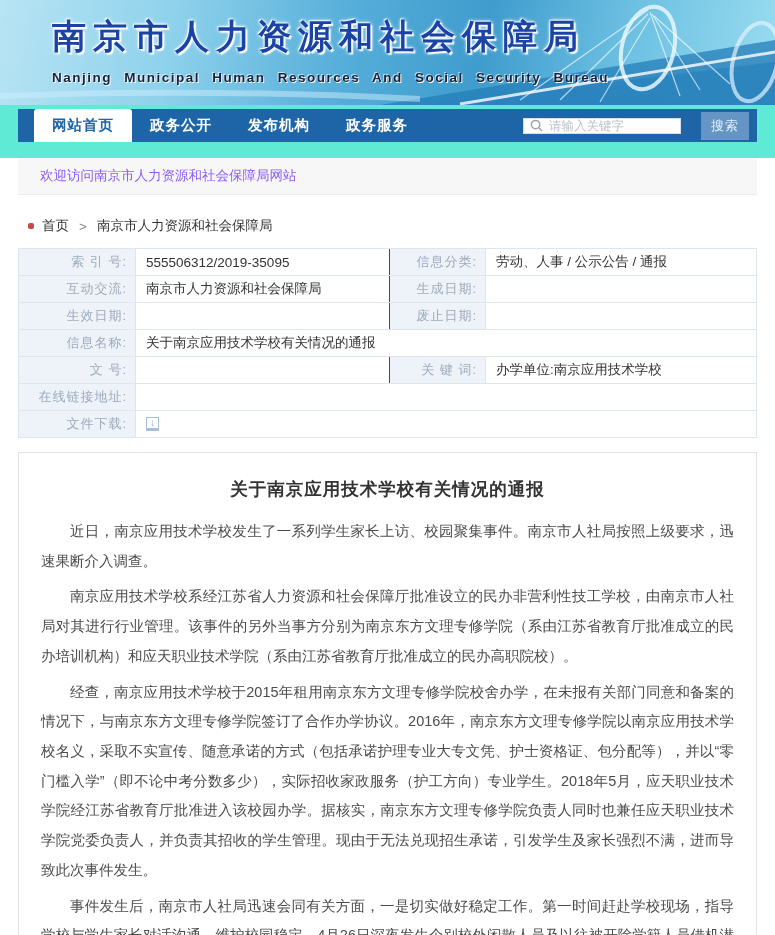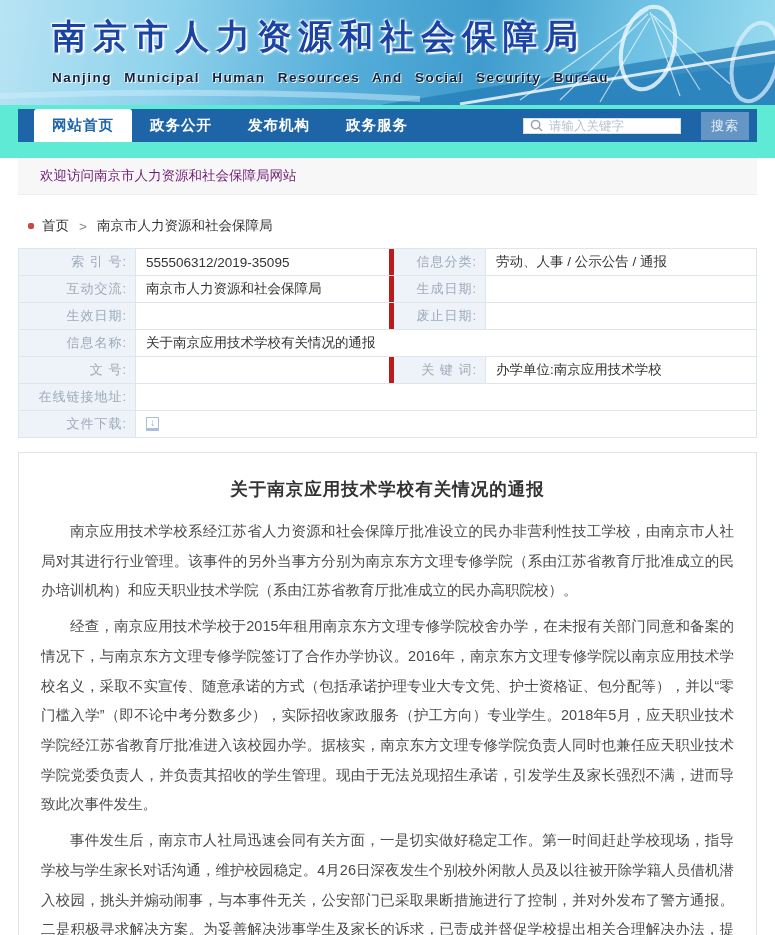--- a/index.html
+++ b/index.html
@@ -36,36 +36,36 @@
     border:1px solid #d7dee6; padding:0 6px; }
   .search-field svg { flex:0 0 auto; }
   .search-field input { border:0; outline:none; width:100%; font-size:12.5px; color:#555;
     margin-left:6px; font-family:inherit; background:transparent; }
   .search-field input::placeholder { color:#b9c2cc; }
   .search-btn { height:28px; margin-left:20px; padding:0 10px; background:#6495c5; color:#eaf2fa;
     font-size:13px; border:0; cursor:pointer; font-family:inherit; letter-spacing:1px; }
 
   .welcome { margin:0 18px; height:37px; display:flex; align-items:center;
     background:#f7f7f7; border-bottom:1px solid #ececec; padding-left:22px;
-    font-size:13.5px; color:#701a75; }
+    font-size:13.5px; color:#8b5cf6; }
 
   
   .crumbs { display:flex; align-items:center; margin:22px 0 13px 28px; font-size:13.5px; color:#333; }
   .crumb-ico { width:5px; height:5px; border:3px solid #c74a42; border-radius:2px;
     background:#fbeaea; margin-right:8px; }
   .crumb-link { cursor:pointer; }
   .crumb-sep { margin:0 10px; color:#888; }
 
   
   .meta { margin:0 18px; border:1px solid #dde5ef; border-bottom:0; font-size:13px; }
   .mrow { display:grid; grid-template-columns:117px 253px 97px 1fr; border-bottom:1px solid #dde5ef; min-height:27px; }
   .mrow.span .mval { grid-column:2 / 5; }
   .mlabel { background:#edf3f9; color:#9daabb; display:flex; align-items:center;
     justify-content:flex-end; padding:3px 8px 3px 18px; letter-spacing:1px; border-right:1px solid #dde5ef; }
-  .mlabel.l2 { border-left:5px solid #b91c1c; }
+  .mlabel.l2 { border-left:1px solid #b91c1c; }
   .mval { display:flex; align-items:center; padding:3px 10px; color:#333; font-size:13.5px; background:#fff; }
   .dl-ico { display:inline-flex; align-items:flex-end; justify-content:center;
     width:13px; height:14px; border:1px solid #a9bedb; color:#7ea6d2; font-size:10px;
     line-height:11px; border-bottom-width:3px; cursor:pointer; }
 
   
   .article { margin:14px 18px 12px; border:1px solid #e3e3e3; background:#fff;
     padding:20px 22px 42px; }
   .a-title { text-align:center; font-size:17.5px; font-weight:bold; color:#333;
     margin:4px 0 16px; letter-spacing:1px; }
@@ -169,19 +169,20 @@
     <div class="mrow span">
       <div class="mlabel">文件下载:</div>
       <div class="mval">
         <span class="dl-ico">↓</span>
       </div>
     </div>
   </div>
 
   <div class="article">
     <div class="a-title">关于南京应用技术学校有关情况的通报</div>
+    <p class="a-p">近日，南京应用技术学校发生了一系列学生家长上访、校园聚集事件。南京市人社局按照上级要求，迅速果断介入调查。</p>
     <p class="a-p">南京应用技术学校系经江苏省人力资源和社会保障厅批准设立的民办非营利性技工学校，由南京市人社局对其进行行业管理。该事件的另外当事方分别为南京东方文理专修学院（系由江苏省教育厅批准成立的民办培训机构）和应天职业技术学院（系由江苏省教育厅批准成立的民办高职院校）。</p>
     <p class="a-p">经查，南京应用技术学校于2015年租用南京东方文理专修学院校舍办学，在未报有关部门同意和备案的情况下，与南京东方文理专修学院签订了合作办学协议。2016年，南京东方文理专修学院以南京应用技术学校名义，采取不实宣传、随意承诺的方式（包括承诺护理专业大专文凭、护士资格证、包分配等），并以“零门槛入学”（即不论中考分数多少），实际招收家政服务（护工方向）专业学生。2018年5月，应天职业技术学院经江苏省教育厅批准进入该校园办学。据核实，南京东方文理专修学院负责人同时也兼任应天职业技术学院党委负责人，并负责其招收的学生管理。现由于无法兑现招生承诺，引发学生及家长强烈不满，进而导致此次事件发生。</p>
     <p class="a-p">事件发生后，南京市人社局迅速会同有关方面，一是切实做好稳定工作。第一时间赶赴学校现场，指导学校与学生家长对话沟通，维护校园稳定。4月26日深夜发生个别校外闲散人员及以往被开除学籍人员借机潜入校园，挑头并煽动闹事，与本事件无关，公安部门已采取果断措施进行了控制，并对外发布了警方通报。二是积极寻求解决方案。为妥善解决涉事学生及家长的诉求，已责成并督促学校提出相关合理解决办法，提供学生及家长进行选择。三是加强面上排查梳理化解隐患。4月28日上午，召开全市技工院校法人和办学负责人会议，通报事件情况，举一反三，全面排查隐患，进一步规范办学行为，切实防止此类问题再次发生。</p>
 
   </div>
 
 </div>
 
 </body></html>

